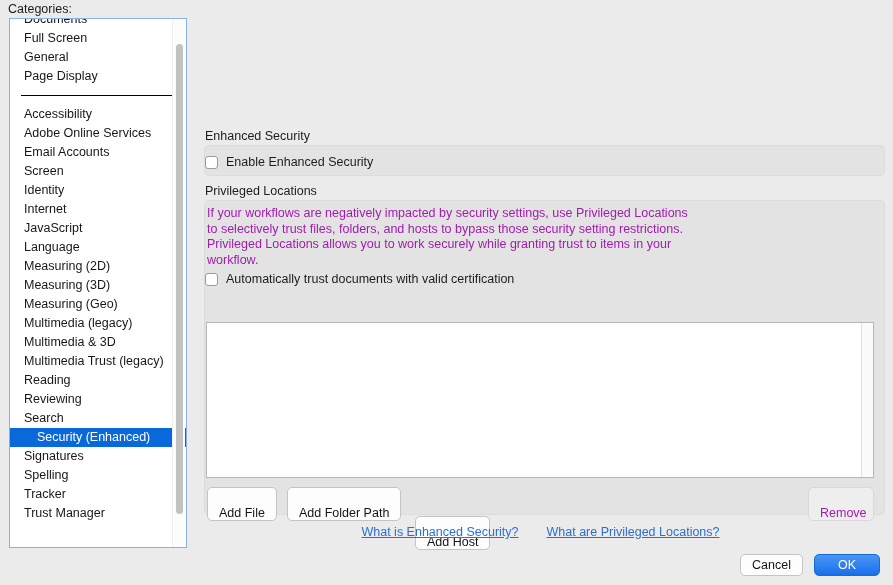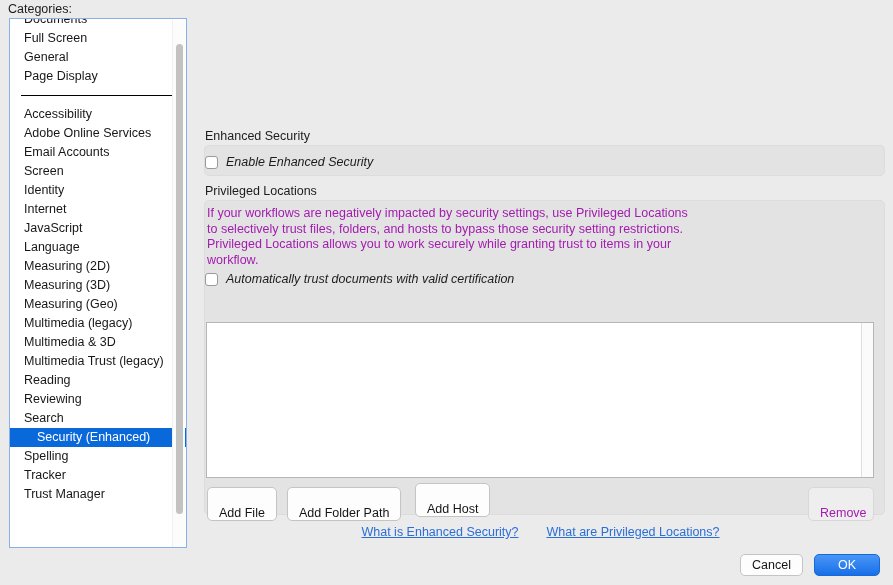--- a/index.html
+++ b/index.html
@@ -124,21 +124,20 @@
     left: 8px;
     top: 200px;
     width: 681px;
     height: 315px;
   }
 
   .checkrow {
     position: absolute;
     display: flex;
     align-items: center;
-    font-style: italic;
   }
   .checkbox {
     width: 13px;
     height: 13px;
     border: 1px solid #9a9a9a;
     border-radius: 3px;
     background: #ffffff;
     box-sizing: border-box;
     flex: none;
   }
@@ -198,21 +197,21 @@
     text-align: center;
     white-space: nowrap;
   }
   .btn.disabled {
     color: #a21caf;
     background: #eeeeee;
     border-color: #d8d8d8;
   }
   .btn-addfile   { left: 11px;  top: 487px; }
   .btn-addfolder { left: 91px;  top: 487px; }
-  .btn-addhost   { left: 219px; top: 483px; }
+  .btn-addhost   { left: 219px; top: 516px; }
   .btn-remove    { left: 612px; top: 487px; width: 66px; }
 
   .links {
     position: absolute;
     left: 0;
     top: 525px;
     width: 689px;
     display: flex;
     justify-content: center;
     gap: 28px;
@@ -278,20 +277,21 @@
       <div class="cat-item">Measuring (2D)</div>
       <div class="cat-item">Measuring (3D)</div>
       <div class="cat-item">Measuring (Geo)</div>
       <div class="cat-item">Multimedia (legacy)</div>
       <div class="cat-item">Multimedia &amp; 3D</div>
       <div class="cat-item">Multimedia Trust (legacy)</div>
       <div class="cat-item">Reading</div>
       <div class="cat-item">Reviewing</div>
       <div class="cat-item">Search</div>
       <div class="cat-item selected">Security (Enhanced)</div>
+      <div class="cat-item">Signatures</div>
       <div class="cat-item">Spelling</div>
       <div class="cat-item">Tracker</div>
       <div class="cat-item">Trust Manager</div>
     </div>
   <div class="cat-scroll-track">
     <div class="cat-scroll-thumb"></div>
   </div>
 </div>
 
 <div class="right-pane">

